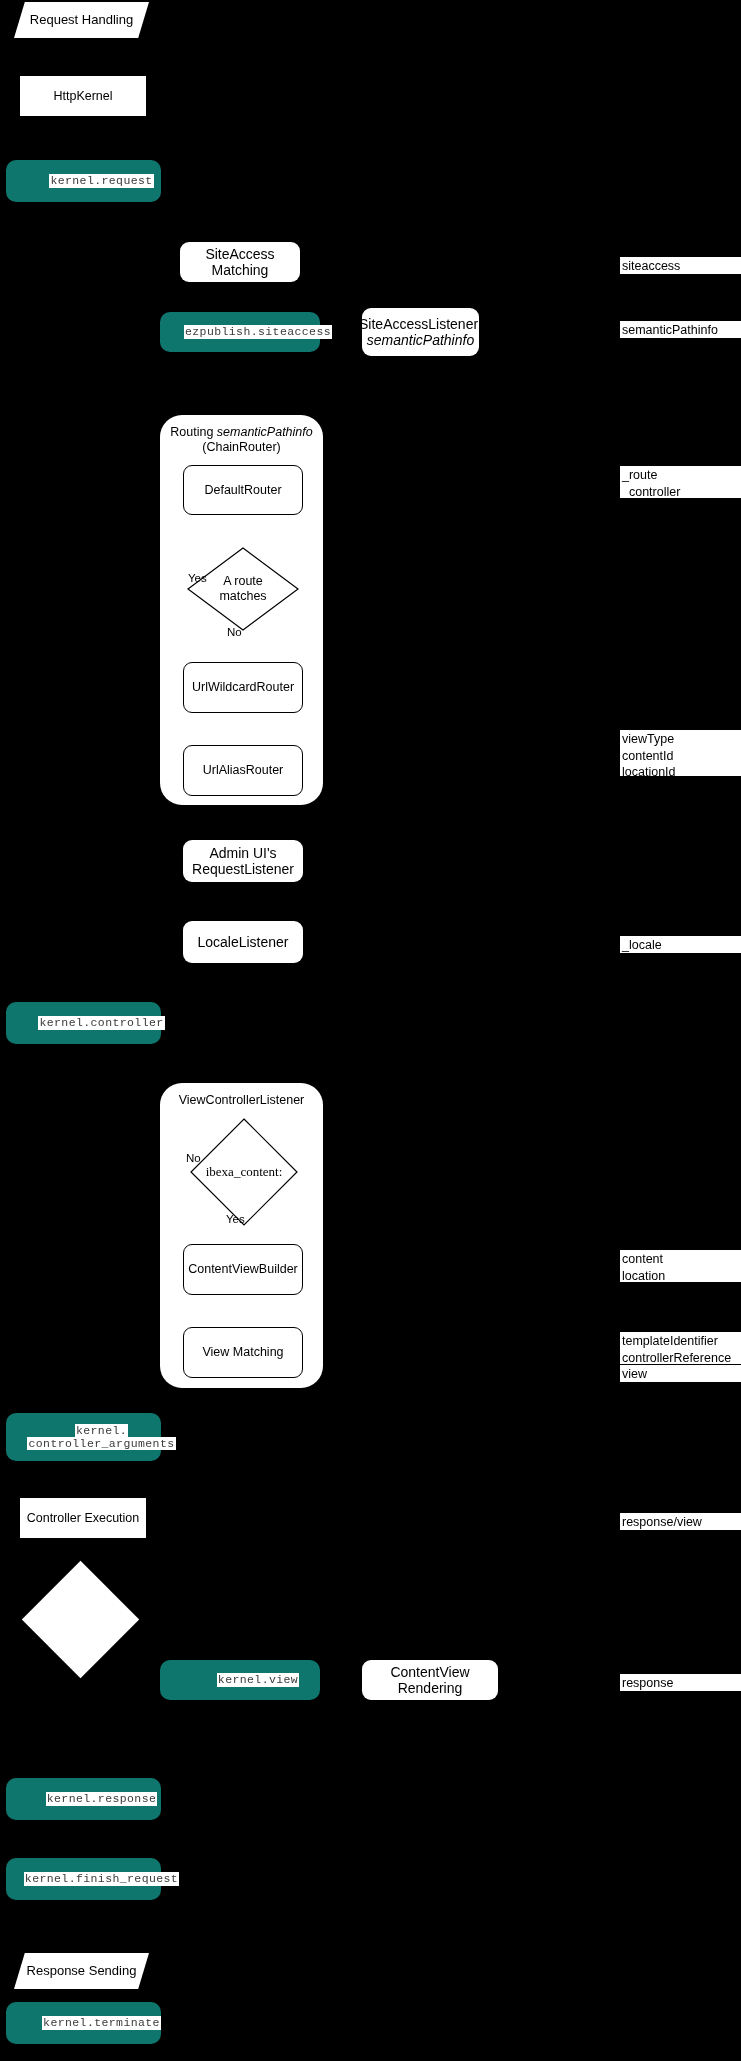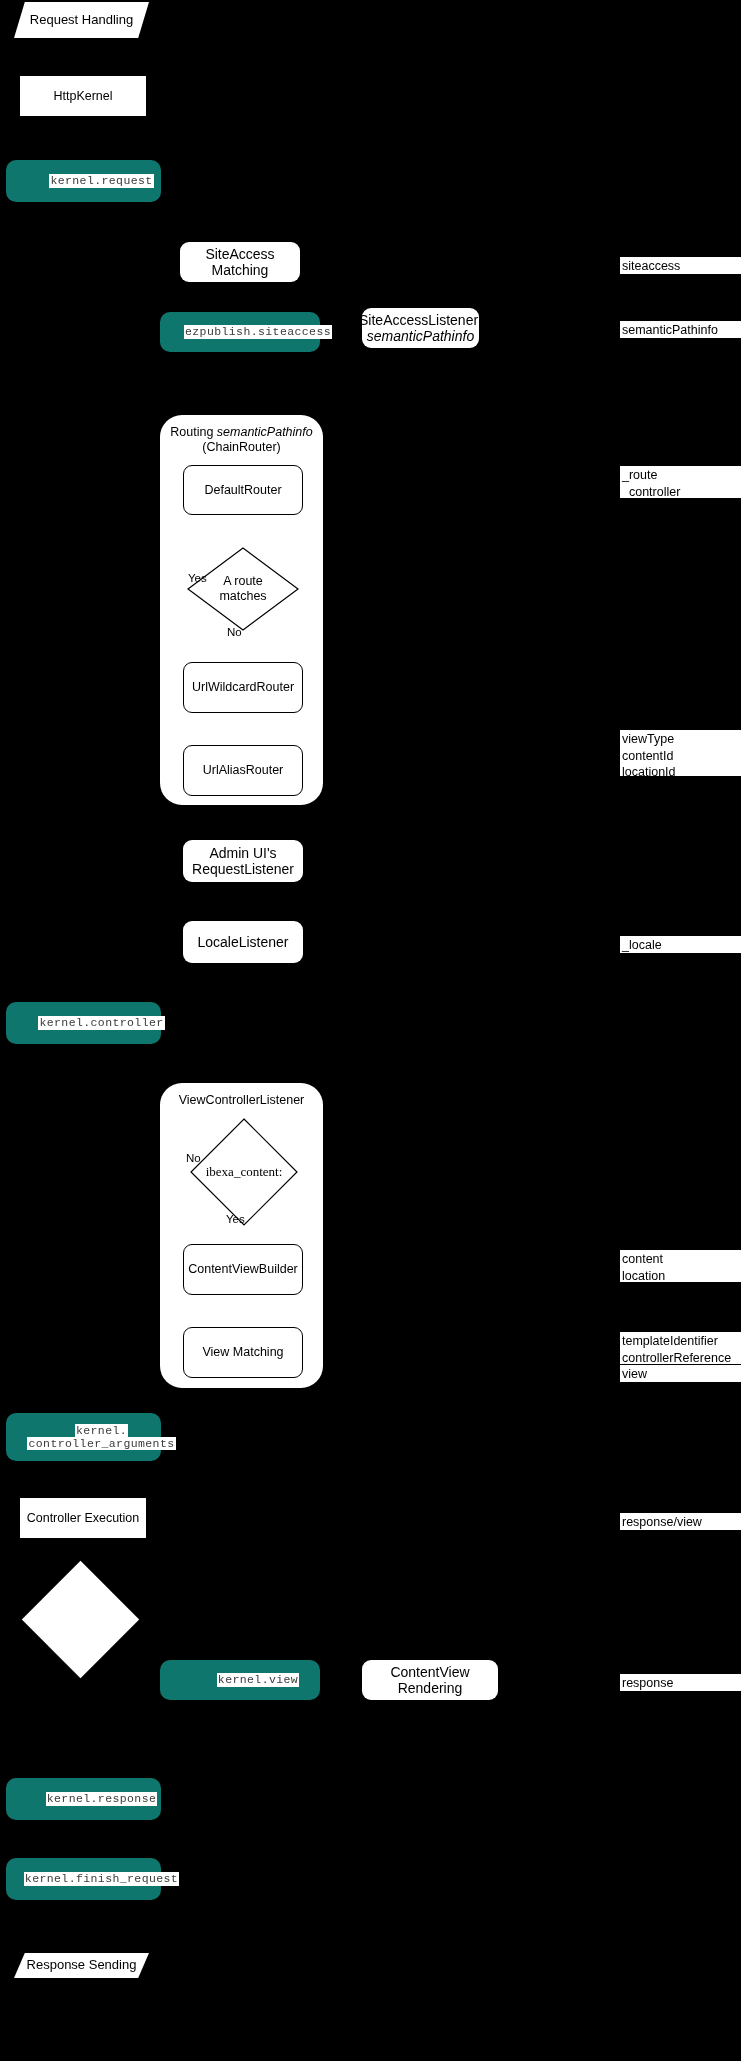--- a/index.html
+++ b/index.html
@@ -191,35 +191,35 @@
     <line x1="243" y1="1212" x2="243" y2="1244" stroke="#000" stroke-width="1.2" marker-end="url(#arrow)"></line>
     <line x1="243" y1="1295" x2="243" y2="1327" stroke="#000" stroke-width="1.2" marker-end="url(#arrow)"></line>
     <line x1="190" y1="1172" x2="157" y2="1172" stroke="#000" stroke-width="1.2"></line>
     <line x1="157" y1="1353" x2="183" y2="1353" stroke="#000" stroke-width="1.2"></line>
     <line x1="303" y1="1273" x2="330" y2="1273" stroke="#000" stroke-width="1.2" stroke-dasharray="4 3"></line>
     <line x1="303" y1="1370" x2="330" y2="1370" stroke="#000" stroke-width="1.2" stroke-dasharray="4 3"></line>
   </svg>
 
   <div class="node banner" style="left:14px;  top:2px;   width:135px; height:36px;">Request Handling</div>
 
-  <div class="node banner" style="left:14px;  top:1953px; width:135px; height:25px;">Response Sending</div>
+  <div class="node banner" style="left:14px;  top:1953px; width:135px; height:36px;">Response Sending</div>
 
   <div class="node rect" style="left:20px; top:76px; width:126px; height:40px;">HttpKernel</div>
 
   <div class="node event" style="left:6px; top:160px; width:155px; height:42px;">
     <span class="code">kernel.request</span>
   </div>
 
   <div class="node round" style="left:180px; top:242px; width:120px; height:40px;">SiteAccess Matching</div>
 
   <div class="node event" style="left:160px; top:312px; width:160px; height:40px;">
     <span class="code">ezpublish.siteaccess</span>
   </div>
 
-  <div class="node round" style="left:362px; top:308px; width:117px; height:40px; flex-direction:column;">
+  <div class="node round" style="left:362px; top:308px; width:117px; height:48px; flex-direction:column;">
     <div>SiteAccessListener:</div>
     <div class="italic">semanticPathinfo</div>
   </div>
 
   <div class="group" style="left:160px; top:415px; width:163px; height:390px;">
     <div class="group-title" style="top:10px;">
       <span>Routing </span><em>semanticPathinfo</em><br>
       <span>(ChainRouter)</span>
     </div>
   </div>
@@ -288,20 +288,23 @@
   <div class="node round" style="left:362px; top:1660px; width:136px; height:40px;">ContentView Rendering</div>
 
   <div class="node event" style="left:6px; top:1778px; width:155px; height:42px;">
     <span class="code">kernel.response</span>
   </div>
 
   <div class="node event" style="left:6px; top:1858px; width:155px; height:42px;">
     <span class="code">kernel.finish_request</span>
   </div>
 
+  <div class="node event" style="left:6px; top:2002px; width:155px; height:42px;">
+    <span class="code">kernel.terminate</span>
+  </div>
 
   <div class="varbox" style="left:620px; top:256px; width:125px; height:19px;">
     <div>siteaccess</div>
   </div>
 
   <div class="varbox" style="left:620px; top:320px; width:125px; height:19px;">
     <div>semanticPathinfo</div>
   </div>
 
   <div class="varbox" style="left:620px; top:465px; width:125px; height:34px;">

